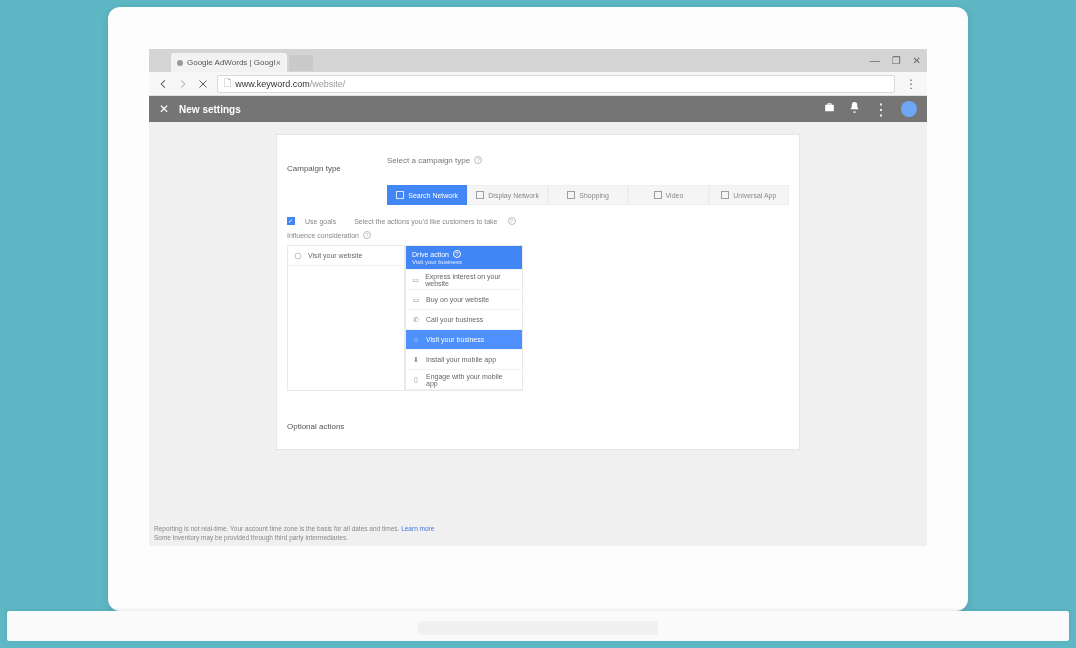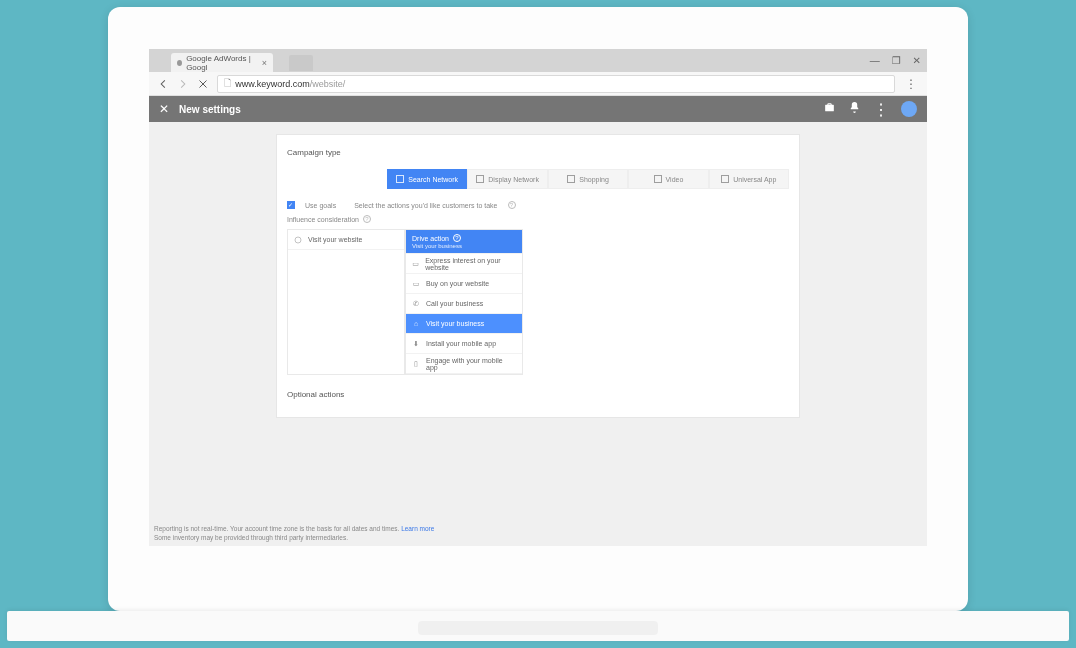--- a/index.html
+++ b/index.html
@@ -1,40 +1,40 @@
 <!DOCTYPE html>
 <html><head>
 <meta charset="utf-8">
 <style>
 * { margin:0; padding:0; box-sizing:border-box; font-family:Arial,Helvetica,sans-serif; }
 body { background:#5eb7c4; width:1076px; height:648px; overflow:hidden; position:relative; }
 .laptop { position:absolute; left:108px; top:7px; width:860px; height:604px; background:#fdfdfd; border-radius:12px; box-shadow:0 2px 10px rgba(0,0,0,0.12); }
 .browser { position:absolute; left:41px; top:42px; width:778px; height:497px; background:#fff; }
 .tabbar { height:23px; background:#d4d4d4; position:relative; }
-.tab { position:absolute; left:22px; top:4px; height:19px; width:102px; background:#f2f2f2; border-radius:3px 3px 0 0; display:flex; align-items:center; font-size:8px; color:#555; padding:0 6px; }
+.tab { position:absolute; left:22px; top:4px; height:19px; width:116px; background:#f2f2f2; border-radius:3px 3px 0 0; display:flex; align-items:center; font-size:8px; color:#555; padding:0 6px; }
 .tab-fav { width:6px; height:6px; border-radius:50%; background:#999; margin-right:4px; }
 .tab-close { margin-left:auto; font-size:9px; color:#777; }
 .ghost-tab { position:absolute; left:140px; top:6px; width:24px; height:16px; background:#c9c9c9; border-radius:2px 2px 0 0; }
 .window-controls{ position:absolute; right:6px; top:6px; display:flex; gap:12px; color:#666; font-size:10px; }
 .addrbar { height:24px; background:#f7f7f7; border-bottom:1px solid #e0e0e0; display:flex; align-items:center; padding:0 8px; gap:8px; }
 .nav-ico { width:12px; height:12px; display:flex; align-items:center; justify-content:center; color:#5a5a5a; }
 .nav-ico svg { width:12px; height:12px; }
 .url-box { flex:1; height:18px; background:#fff; border:1px solid #d9d9d9; border-radius:2px; display:flex; align-items:center; padding:0 6px; font-size:9px; color:#333; }
 .url-grey{ color:#9a9a9a; }
 .kebab { color:#666; font-size:12px; padding:0 2px; }
 .appbar { height:26px; background:#757575; display:flex; align-items:center; padding:0 10px; color:#fff; }
 .appbar .x { font-size:12px; margin-right:10px; }
 .appbar-title { font-size:10px; font-weight:bold; }
 .appbar-right { margin-left:auto; display:flex; align-items:center; gap:12px; }
 .appbar-right svg { width:13px; height:13px; fill:#fff; }
 .avatar { width:16px; height:16px; border-radius:50%; background:#6ea8f5; }
 .content { background:#f0f0f0; height:424px; padding:12px 0 0 0; position:relative; }
 .card { width:524px; margin:0 auto; background:#fff; border:1px solid #e6e6e6; padding:10px 0 18px 0; }
 .row { display:flex; padding:2px 10px; }
-.lcol { width:100px; font-size:8px; color:#555; padding-top:1px;}
+.lcol { width:100px; font-size:8px; color:#555; padding-top:1px;margin-top:16px;}
 .rcol { flex:1; font-size:8px; color:#777; }
 .toprow .rcol { display:flex; align-items:center; gap:4px; }
 .info-ico { width:8px; height:8px; border:1px solid #bbb; border-radius:50%; display:inline-flex; align-items:center; justify-content:center; font-size:6px; color:#bbb; }
 .camp-tabs { display:flex; margin-top:6px; }
 .camp-tab { flex:1; height:20px; background:#f5f5f5; border:1px solid #eee; display:flex; align-items:center; justify-content:center; gap:4px; font-size:7px; color:#888; }
 .camp-tab.active { background:#4285f4; color:#fff; border-color:#4285f4; }
 .ct-ico { width:8px; height:8px; border:1px solid currentColor; opacity:.8; }
 .goals-toolbar { display:flex; align-items:center; gap:10px; font-size:7px; color:#888; }
 .cb { width:8px; height:8px; border:1px solid #4285f4; background:#4285f4; position:relative; }
 .cb:after{content:"✓"; color:#fff; font-size:6px; position:absolute; left:0; top:-1px;}
@@ -115,20 +115,24 @@
         <span style="color:#fff">⋮</span>
         <span class="avatar"></span>
       </div>
     </div>
 
     <div class="content">
       <div class="card">
 
         <div class="row toprow">
           <div class="lcol">Campaign type</div>
+          <div class="rcol">
+            <span>Select a campaign type</span>
+            <span class="info-ico">?</span>
+          </div>
         </div>
 
         <div class="row" style="padding-top:4px">
           <div class="lcol"></div>
           <div class="rcol">
             <div class="camp-tabs">
               <div class="camp-tab active">
                   <span class="ct-ico"></span>
                   <span>Search Network</span>
                 </div>

